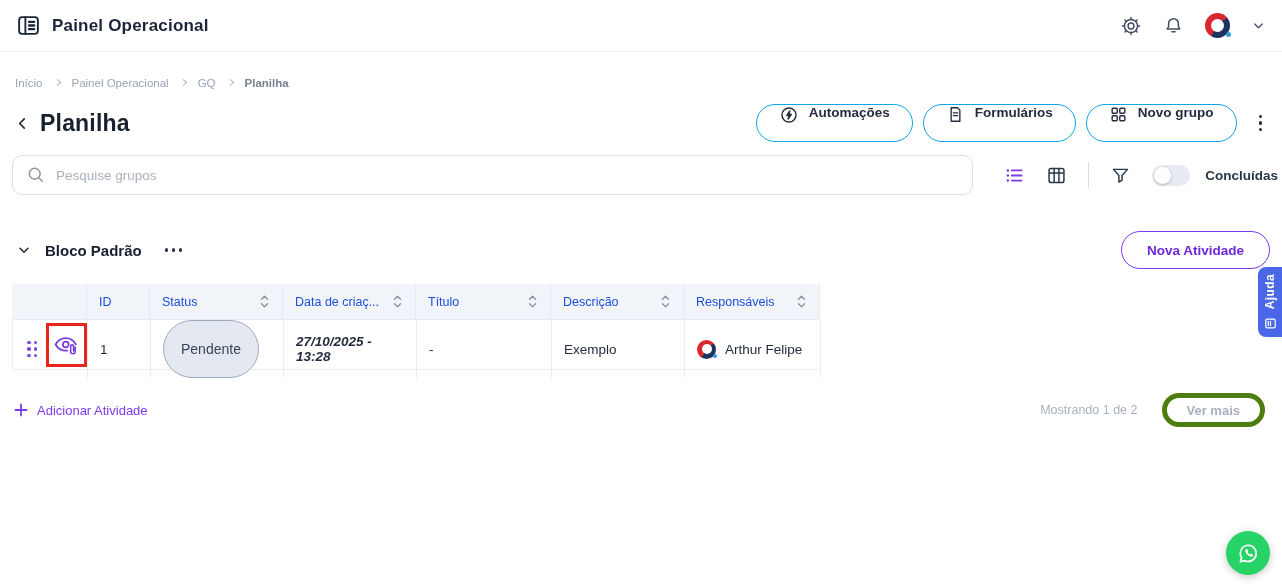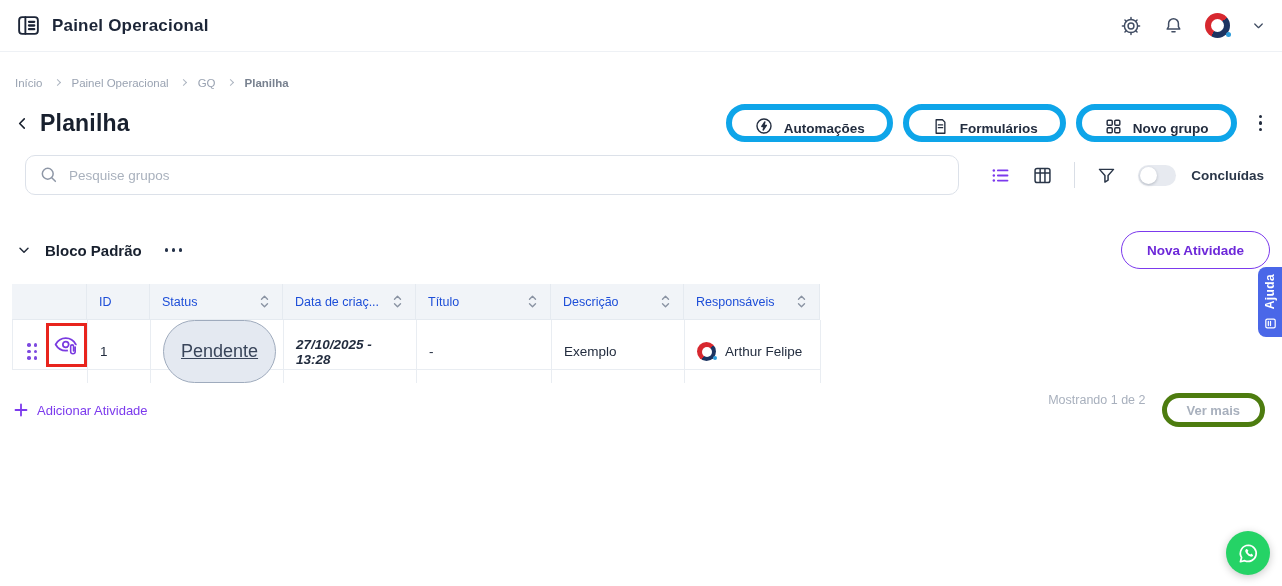--- a/index.html
+++ b/index.html
@@ -35,28 +35,28 @@
   .bc-current{font-weight:700;color:#78818F;}
   .bc-chev{width:5px;height:5px;border-right:1.5px solid #ADB5C1;border-bottom:1.5px solid #ADB5C1;
     transform:rotate(-45deg);margin-top:-1px;}
 
   
   .title-row{position:absolute;top:104px;left:14px;right:16px;height:38px;display:flex;
     align-items:center;justify-content:space-between;}
   .title-left{display:flex;align-items:center;gap:9px;}
   .page-title{font-size:23px;font-weight:700;color:#18202E;letter-spacing:.2px;}
   .actions{display:flex;align-items:center;gap:10px;}
-  .pill-btn{display:flex;align-items:flex-end;gap:10px;height:38px;padding:0 22px;border:6px solid #0ea5e9;
+  .pill-btn{display:flex;align-items:flex-start;gap:10px;height:38px;padding:0 22px;border:1px solid #0ea5e9;
     border-radius:999px;background:#fff;font-size:13.5px;font-weight:700;color:#232D3F;cursor:pointer;
     font-family:"Liberation Sans",sans-serif;}
   .kebab{display:flex;flex-direction:column;gap:3px;margin-left:8px;cursor:pointer;padding:4px;}
   .kebab i{width:3.5px;height:3.5px;border-radius:50%;background:#232D3F;}
 
   
-  .search-row{position:absolute;top:155px;left:12px;right:18px;display:flex;align-items:center;margin-left:13px;}
+  .search-row{position:absolute;top:155px;left:12px;right:4px;display:flex;align-items:center;}
   .searchbox{width:968px;height:40px;border:1px solid #DCE1E9;border-radius:10px;display:flex;
     align-items:center;gap:10px;padding:0 13px;background:#fff;}
   .searchbox input{border:none;outline:none;flex:1;font-size:13.5px;color:#333;
     font-family:"Liberation Sans",sans-serif;}
   .searchbox input::placeholder{color:#A9B1BD;}
   .view-controls{display:flex;align-items:center;gap:21px;margin-left:31px;}
   .vdivider{width:1px;height:26px;background:#D9DEE6;}
   .toggle{width:38px;height:21px;border-radius:999px;background:#E7EAF0;position:relative;cursor:pointer;flex:none;}
   .toggle .knob{position:absolute;left:2px;top:2px;width:17px;height:17px;border-radius:50%;background:#fff;
     box-shadow:0 1px 3px rgba(20,30,50,.25);}
@@ -83,30 +83,30 @@
   .trow{height:50px;background:#fff;border-bottom:1px solid var(--tborder);border-left:1px solid var(--tborder);}
   .td{display:flex;align-items:center;padding:0 12px;font-size:13.5px;color:#232D3F;
     border-right:1px solid var(--tborder);}
   .td.handle-cell{position:relative;padding:0 0 0 14px;gap:7px;}
   .drag-handle{display:grid;grid-template-columns:repeat(2,3.5px);grid-auto-rows:3.5px;gap:3px;cursor:grab;}
   .drag-handle i{width:3.5px;height:3.5px;border-radius:50%;background:#7D49E0;}
   .hl-box{position:absolute;left:33px;top:3px;width:41px;height:44px;border:3px solid var(--hl-red);
     display:flex;align-items:center;justify-content:center;}
   .eye-btn{display:flex;align-items:center;justify-content:center;cursor:pointer;}
   .chip{padding:20px 17px;background:var(--chip-bg);border:1px solid var(--chip-border);
-    border-radius:999px;font-size:18px;color:#39455A;text-decoration:underline;}
+    border-radius:999px;font-size:14px;color:#39455A;}
   .td.created{font-weight:700;color:#232D3F;font-style:italic;}
   .td.assignee{gap:9px;}
 
   
   .footer-row{position:absolute;top:392px;left:14px;right:17px;height:36px;display:flex;
     align-items:center;justify-content:space-between;}
   .add-link{display:flex;align-items:center;gap:9px;color:var(--accent-purple);font-size:13px;
     font-weight:400;cursor:pointer;}
-  .footer-right{display:flex;align-items:flex-start;gap:16px;}
+  .footer-right{display:flex;align-items:center;gap:24px;}
   .showing{font-size:12.5px;color:#A8B0BD;}
   .vermais-btn{height:34px;padding:0 20px;border:5px solid #4d7c0f;border-radius:999px;background:#fff;
     color:#A8B0BD;font-size:13px;font-weight:700;cursor:pointer;font-family:"Liberation Sans",sans-serif;}
 
   
   .help-tab{position:absolute;right:0;top:267px;width:24px;height:70px;background:var(--help-blue);
     border-radius:8px 0 0 8px;z-index:5;display:flex;flex-direction:column;align-items:center;
     justify-content:center;gap:7px;cursor:pointer;}
   .help-label{color:#fff;font-size:12px;font-weight:700;writing-mode:vertical-rl;
     transform:rotate(180deg);letter-spacing:.4px;}

